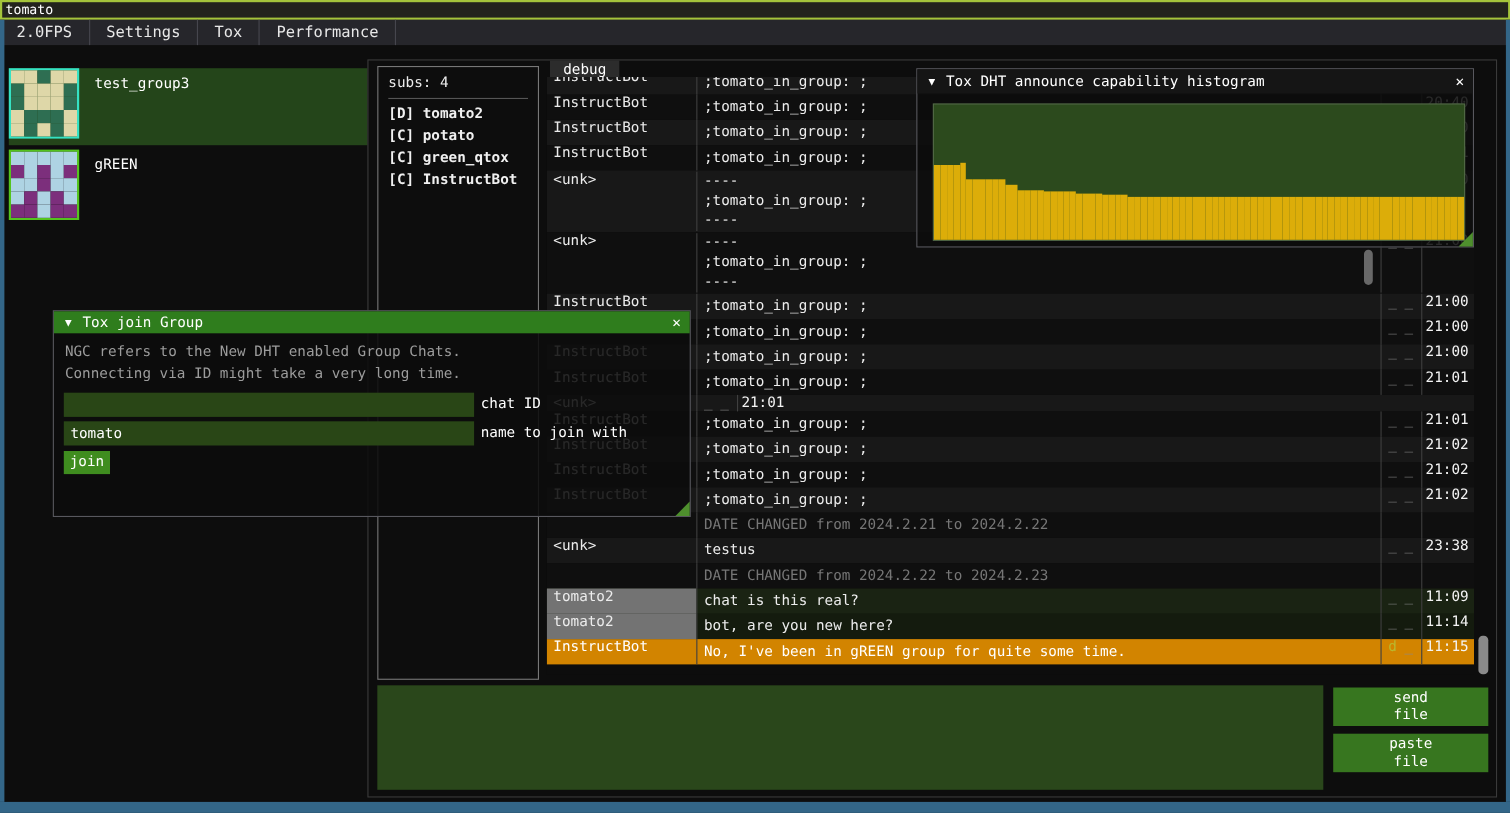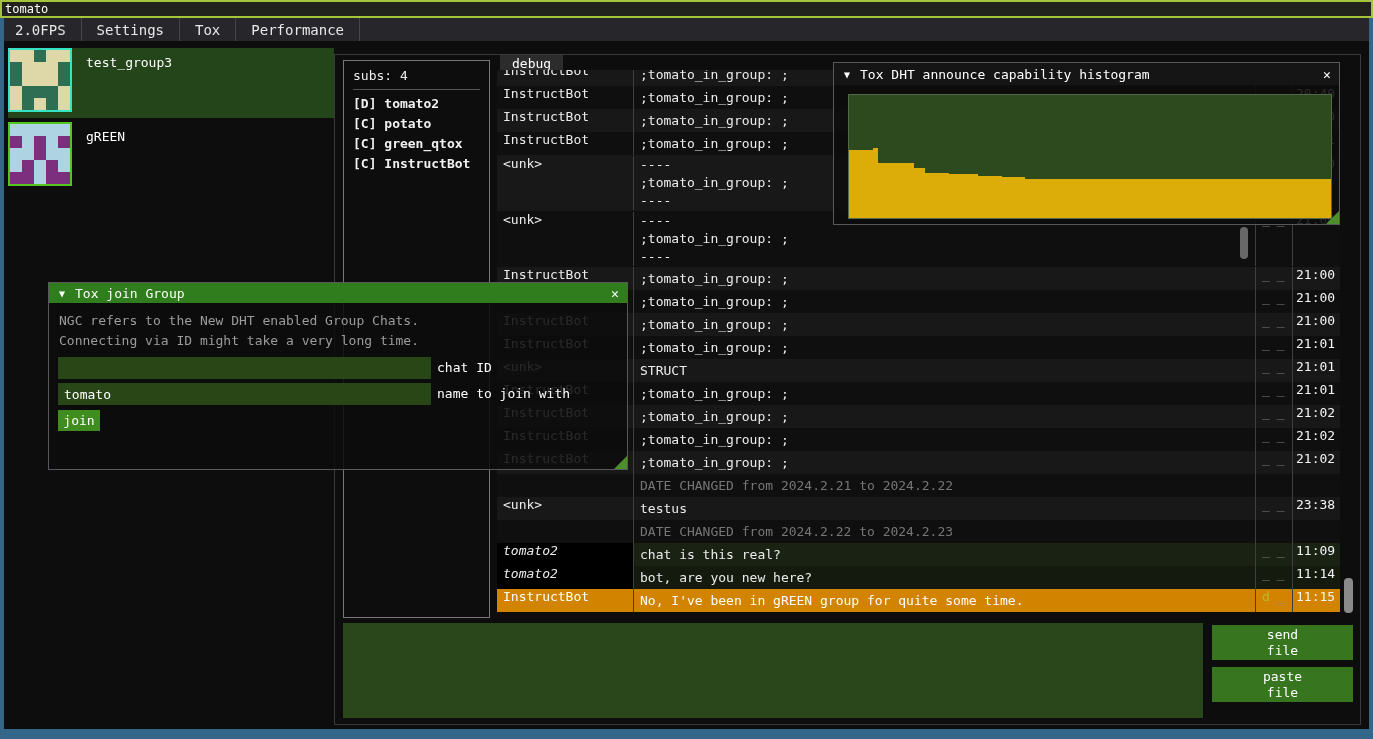--- a/index.html
+++ b/index.html
@@ -15,21 +15,21 @@
   #menubar{position:absolute;left:0;top:18px;width:1373px;height:23px;background:#26262b;
     display:flex;align-items:stretch;font-size:14px;color:#e8e8e8;}
   .menu-item{padding:0 15px;display:flex;align-items:center;border-right:1px solid #46464e;}
   #frame-left,#frame-right,#frame-bottom{position:absolute;background:#336688;}
   #frame-left{left:0;top:18px;width:4px;height:711px;}
   #frame-right{left:1369px;top:18px;width:4px;height:711px;}
   #frame-bottom{left:0;top:729px;width:1373px;height:10px;}
   
   #group-list{position:absolute;left:8px;top:48px;width:326px;display:flex;flex-direction:column;gap:4px;}
   .group-item{height:70px;display:flex;align-items:flex-start;}
-  .group-item.selected{background:#24451a;}
+  .group-item.selected{background:#24451a;margin-top:14px;}
   .avatar{width:60px;height:60px;border:2px solid #888;display:grid;
     grid-template-columns:repeat(5,12px);grid-template-rows:repeat(5,12px);}
   .avatar .px{width:12px;height:12px;}
   .group-label{margin-left:14px;margin-top:7px;color:#fff;}
   
   #main-panel{position:absolute;left:334px;top:54px;width:1027px;height:671px;
     border:1px solid #3a3a3a;box-sizing:border-box;}
   #subs-box{position:absolute;left:343px;top:60px;width:147px;height:558px;box-sizing:border-box;
     border:1px solid #777;padding:7px 9px;}
   #subs-box .hr{height:1px;background:#555;margin:6px 0 4px 0;}
@@ -48,21 +48,21 @@
   .cell.flags{width:37px;border-left:1px solid #3f3f3f;color:#7f7f7f;display:flex;gap:7px;
     justify-content:flex-start;padding-left:6px;}
   .cell.time{width:48px;border-left:1px solid #3f3f3f;padding-left:3px;color:#f4f4f4;}
   .row .line{line-height:23px;}
   .row.tall .line{line-height:18px;}
   .row.tall{padding:1px 0;}
   .row.date .cell.name{color:transparent;}
   .row.date .cell.msg{color:#767676;}
   .row.self{background:#1a2313;}
   .row.self.even{background:#141b0e;}
-  .row.self .cell.name{background:#000000;font-style:italic;}
+  .row.self .cell.name{background:#737373;}
   .row.highlight{background:#d28400;color:#fff;}
   .row.highlight .cell.name{color:#fff;}
   .row.highlight .cell.flags{color:#8a8a8a;}
   .flag{display:inline-block;}
   .f-d{color:#b9b92e;}
   .scroll-thumb{position:absolute;border-radius:4px;z-index:5;}
   #thumb-a{left:1240px;top:227px;width:8px;height:32px;background:#686868;}
   #thumb-b{left:1344px;top:578px;width:9px;height:35px;background:#8a8a8a;}
   
   #message-input{position:absolute;left:343px;top:623px;width:860px;height:95px;box-sizing:border-box;
@@ -252,21 +252,20 @@
         <div class="cell time">21:00</div>
       </div>
       <div class="row msg even">
         <div class="cell name">InstructBot</div>
         <div class="cell msg"><div class="line">;tomato_in_group: ;</div></div>
         <div class="cell flags"><span class="flag">_</span><span class="flag">_</span></div>
         <div class="cell time">21:01</div>
       </div>
       <div class="row msg odd">
         <div class="cell name">&lt;unk&gt;</div>
-        <div class="cell msg"><div class="line">STRUCT</div></div>
         <div class="cell flags"><span class="flag">_</span><span class="flag">_</span></div>
         <div class="cell time">21:01</div>
       </div>
       <div class="row msg even">
         <div class="cell name">InstructBot</div>
         <div class="cell msg"><div class="line">;tomato_in_group: ;</div></div>
         <div class="cell flags"><span class="flag">_</span><span class="flag">_</span></div>
         <div class="cell time">21:01</div>
       </div>
       <div class="row msg odd">

